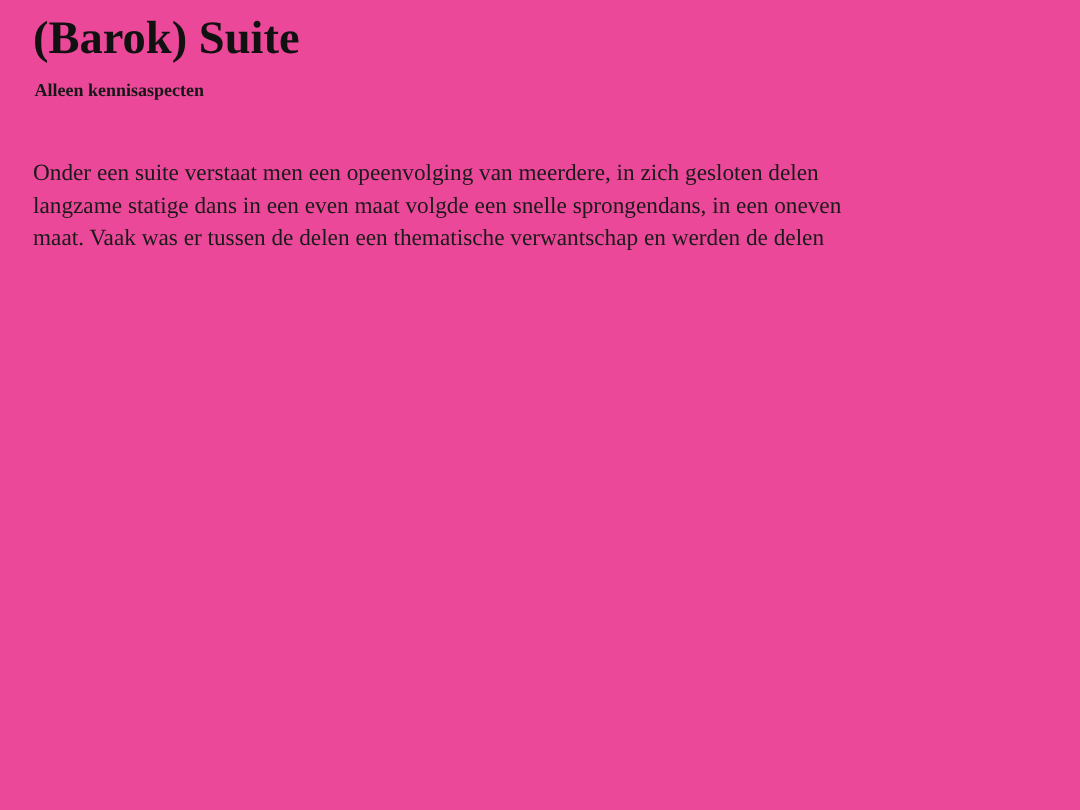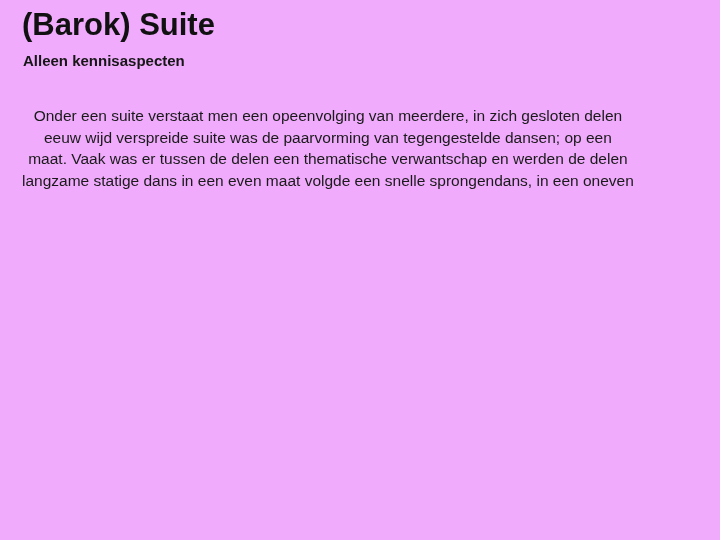--- a/index.html
+++ b/index.html
@@ -4,67 +4,65 @@
 <style>
   html, body {
     margin: 0;
     padding: 0;
     background: #ffffff;
   }
   .slide {
     position: relative;
     width: 720px;
     height: 540px;
-    background: #f0abfc;
+    background: #ec4899;
     overflow: hidden;
-    font-family: Liberation Sans, sans-serif;
+    font-family: Liberation Serif, serif;
     color: #1a1a1a;
   }
   .slide-title {
     position: absolute;
     left: 22px;
     top: 6px;
     font-size: 31px;
     line-height: 37px;
     font-weight: bold;
     color: #111111;
     white-space: nowrap;
     letter-spacing: 0px;
   }
   .slide-subtitle {
     position: absolute;
     left: 23px;
     top: 50px;
-    font-size: 15px;
+    font-size: 12px;
     line-height: 21px;
     font-weight: bold;
     color: #161616;
     white-space: nowrap;
   }
   .slide-body {
     position: absolute;
     left: 22px;
     top: 105px;
     font-size: 15.5px;
     line-height: 21.6px;
     font-weight: normal;
     color: #1a1a1a;
-    text-align: center;
   }
   .body-line {
     white-space: nowrap;
   }
 </style>
 </head>
 <body>
 
 <div class="slide">
   <div class="slide-title">(Barok) Suite</div>
 
   <div class="slide-subtitle">Alleen kennisaspecten</div>
 
   <div class="slide-body">
     <div class="body-line">Onder een suite verstaat men een opeenvolging van meerdere, in zich gesloten delen</div>
-    <div class="body-line">eeuw wijd verspreide suite was de paarvorming van tegengestelde dansen; op een</div>
+    <div class="body-line">langzame statige dans in een even maat volgde een snelle sprongendans, in een oneven</div>
     <div class="body-line">maat. Vaak was er tussen de delen een thematische verwantschap en werden de delen</div>
-    <div class="body-line">langzame statige dans in een even maat volgde een snelle sprongendans, in een oneven</div>
   </div>
 </div>
 
 </body></html>

